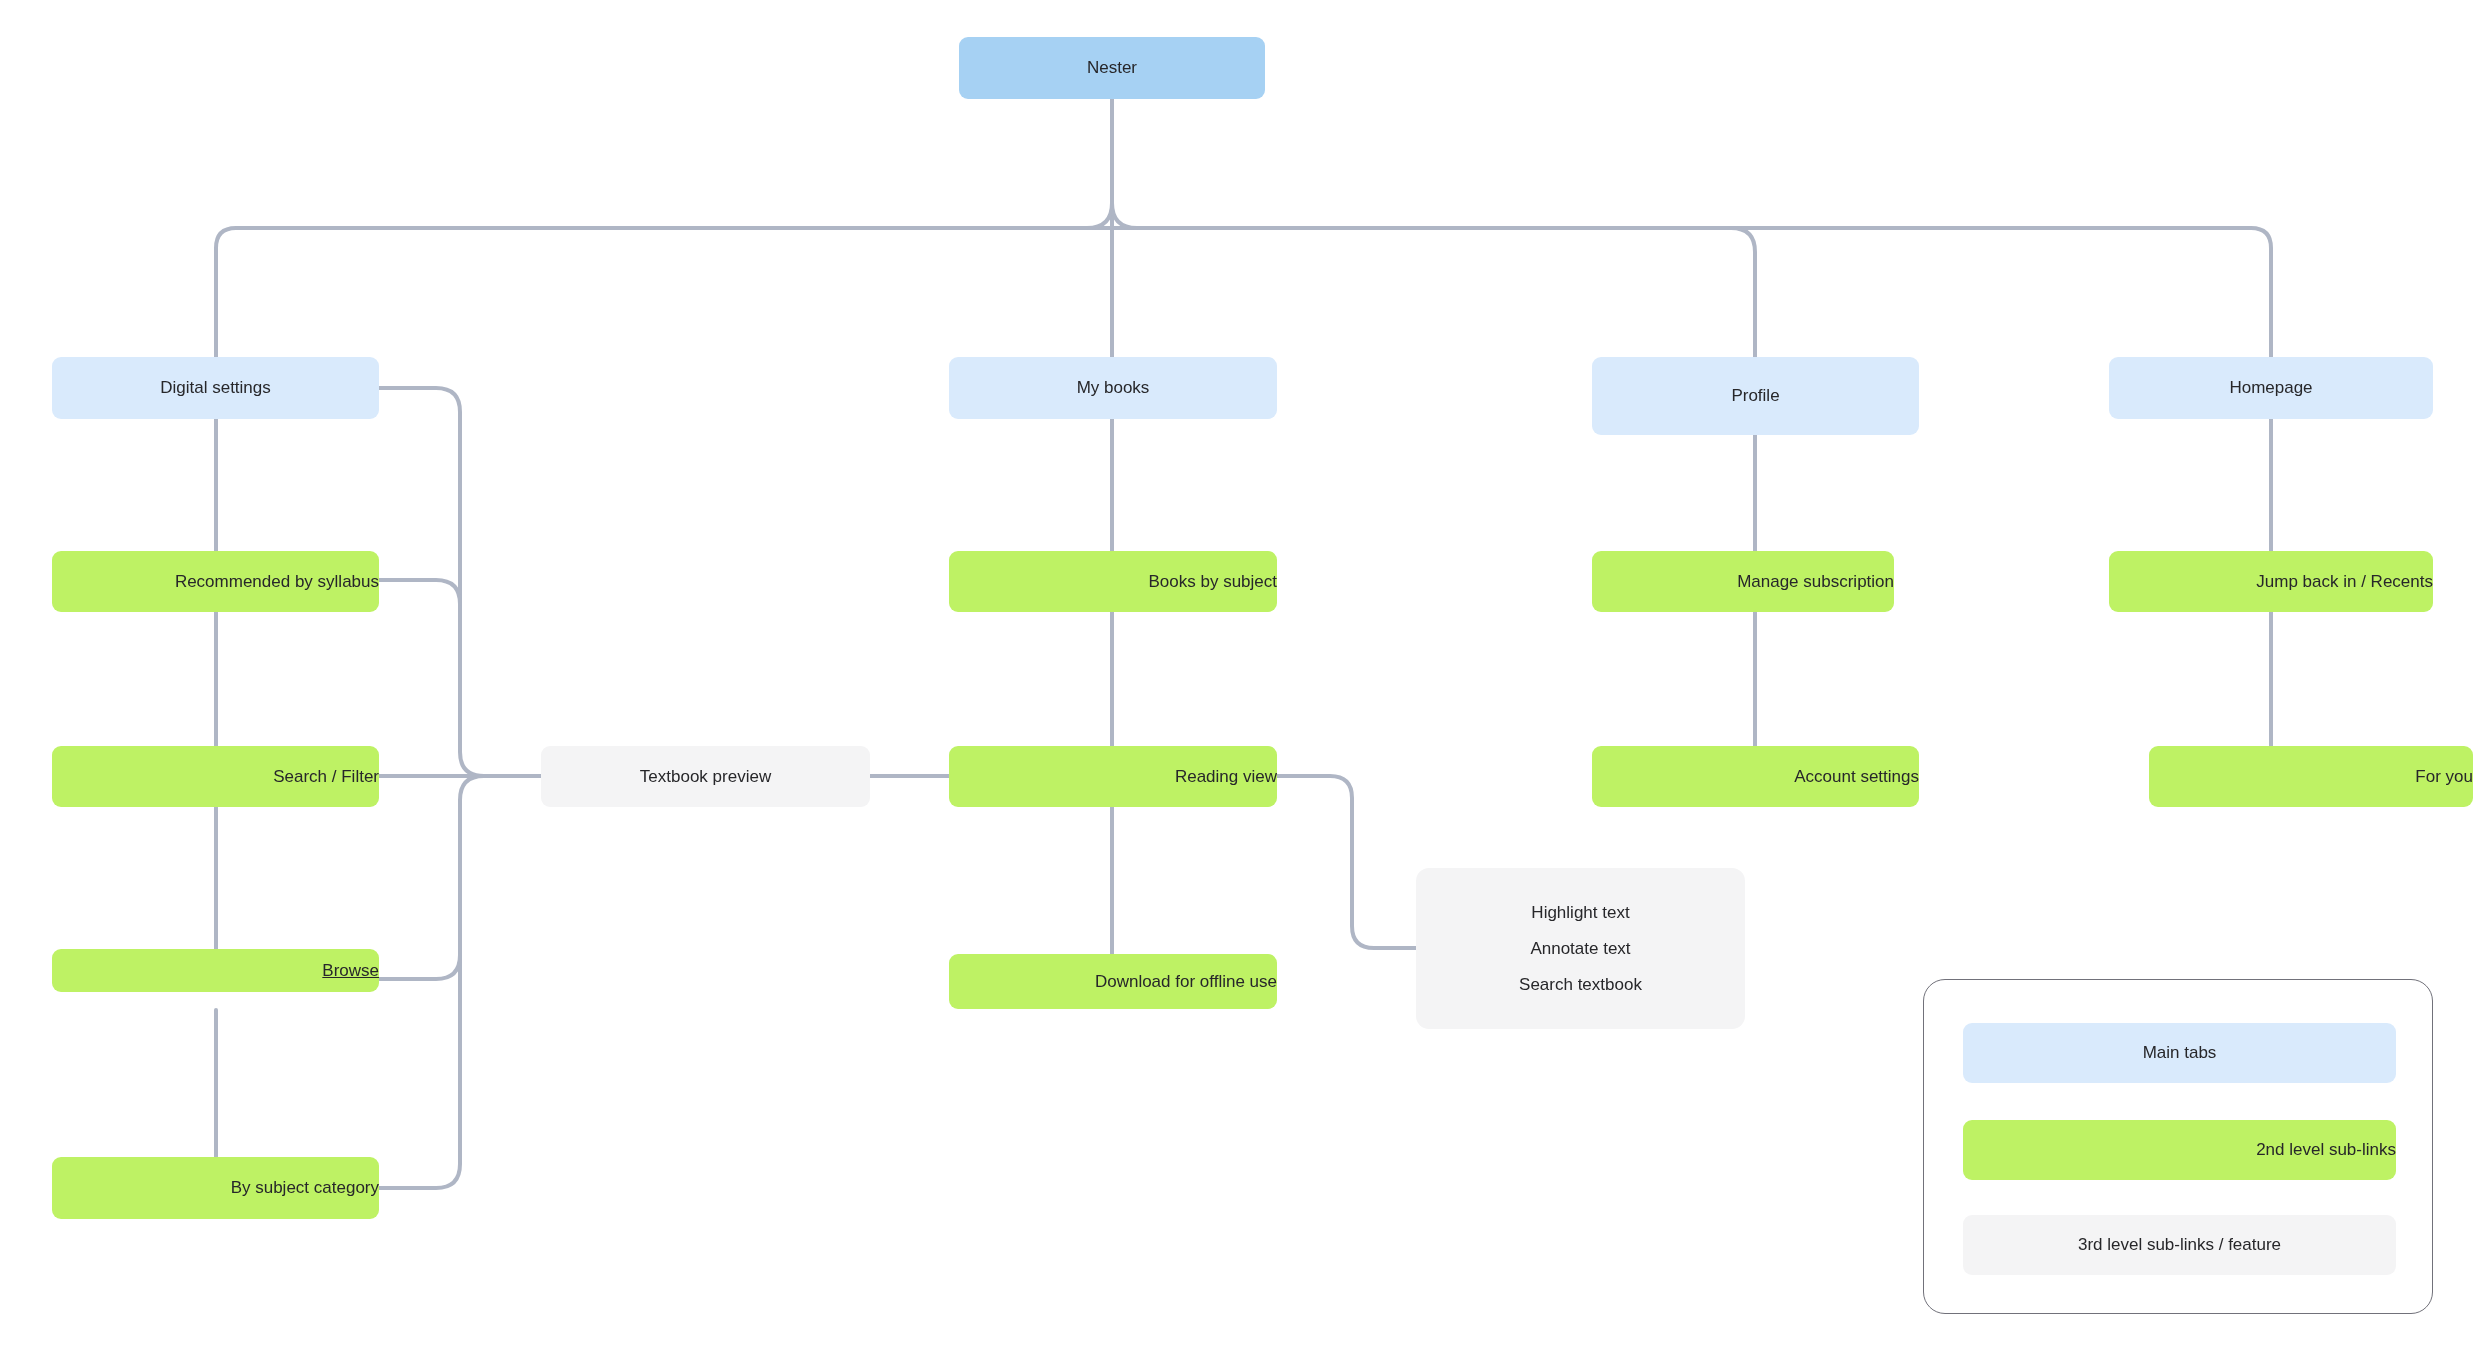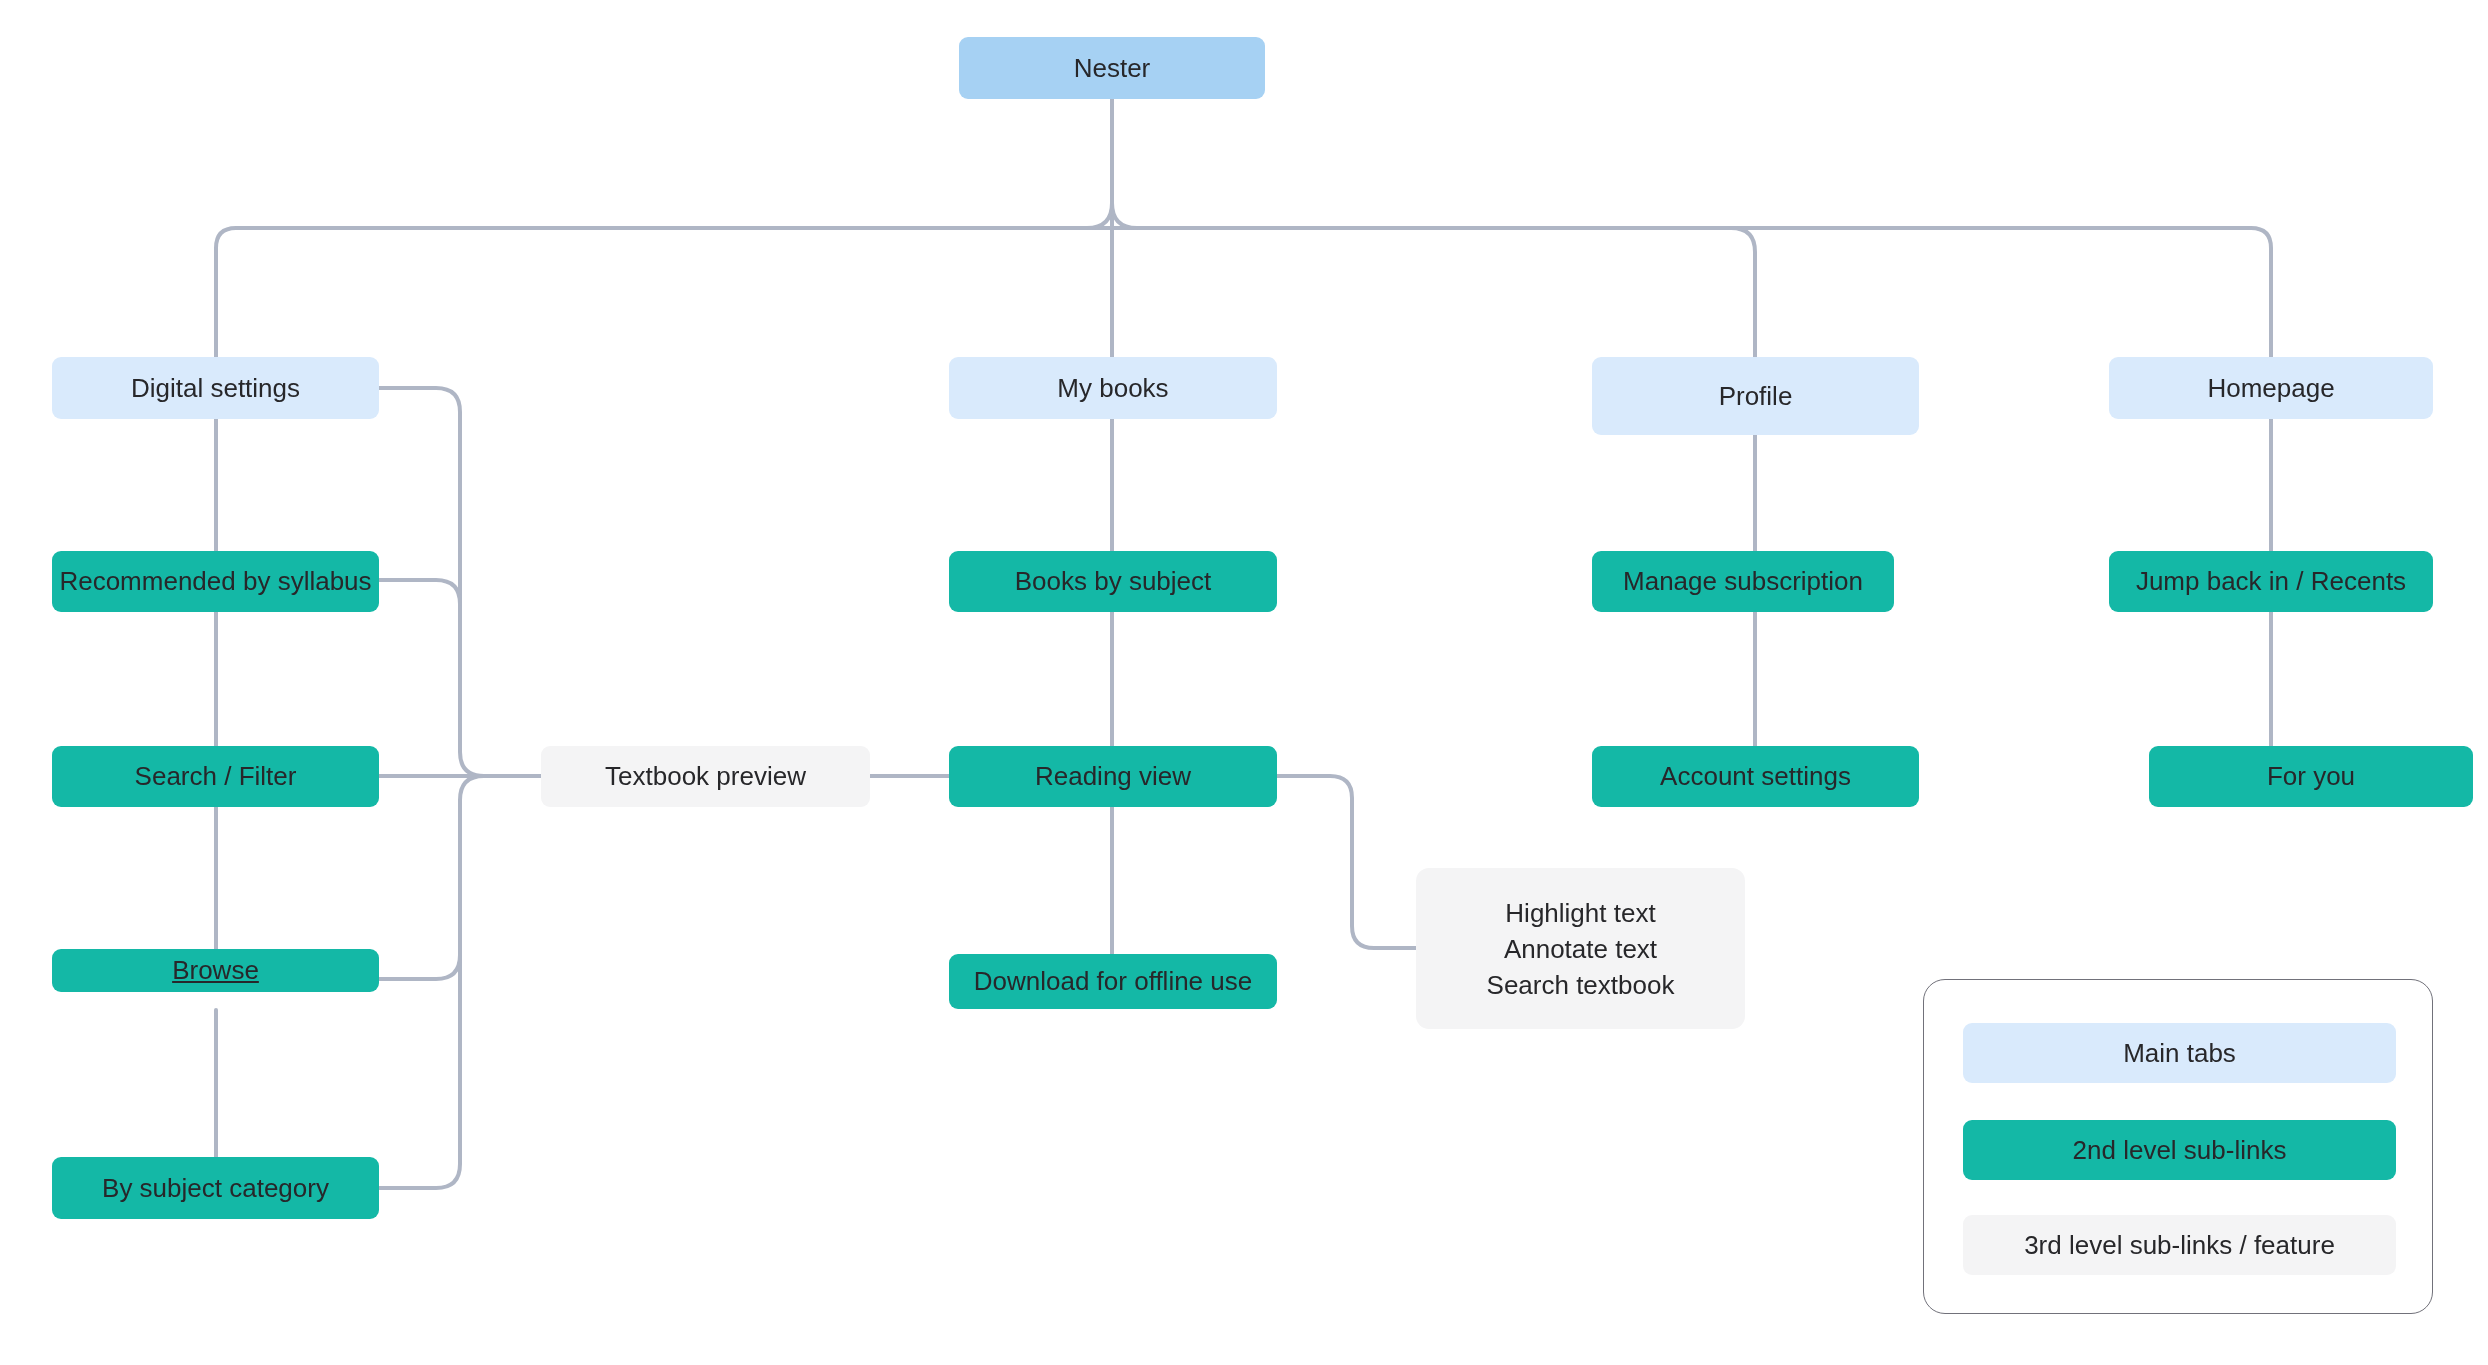--- a/index.html
+++ b/index.html
@@ -9,26 +9,26 @@
     overflow: hidden; position: relative;
   }
   #canvas { position: absolute; inset: 0; width: 2488px; height: 1365px; }
   svg.connectors { position: absolute; left: 0; top: 0; z-index: 1; }
   svg.connectors path {
     fill: none; stroke: #AFB6C5; stroke-width: 4px; stroke-linecap: round;
   }
   .node {
     position: absolute; z-index: 2;
     display: flex; align-items: center; justify-content: center;
-    font-size: 26px; color: #27272A; text-align: center;
+    font-size: 17px; color: #27272A; text-align: center;
     border-radius: 9px; box-sizing: border-box;
   }
   .node-root    { background: #A6D1F3; }
   .node-tab     { background: #D9EAFC; }
-  .node-sublink { background: #14b8a6; }
+  .node-sublink { background: #bef264; justify-content: flex-end; }
   .node-feature { background: #F4F4F5; }
   .node-multiline {
     flex-direction: column; justify-content: center;
     line-height: 36px; border-radius: 13px;
   }
   .legend {
     position: absolute; z-index: 2; box-sizing: border-box;
     background: #ffffff; border: 1.5px solid #71717A; border-radius: 22px;
   }
   .legend .node { position: absolute; left: 39px; width: 433px; height: 60px; }

